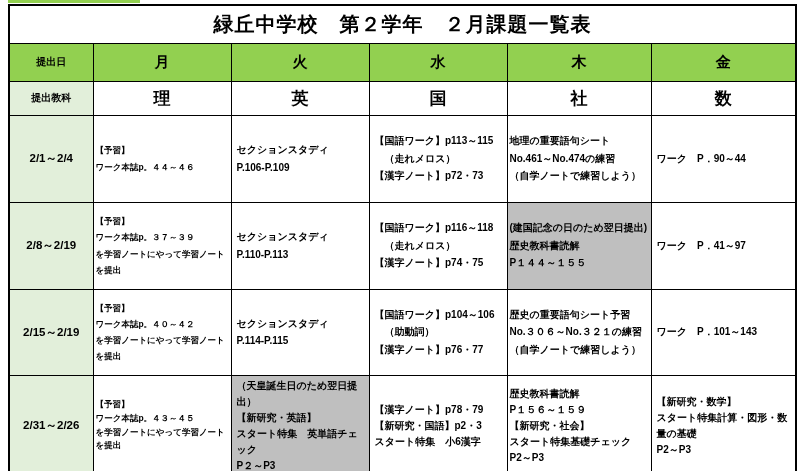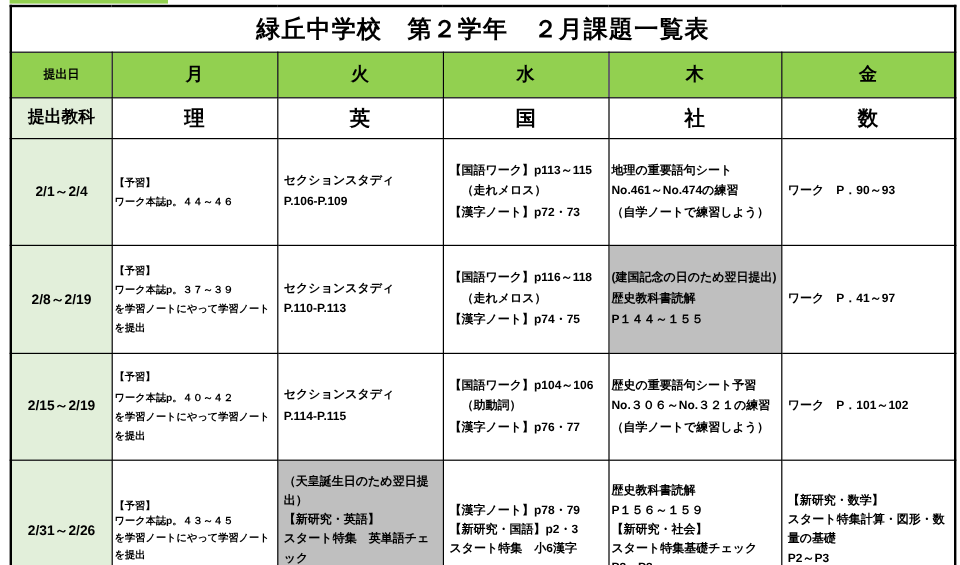--- a/index.html
+++ b/index.html
@@ -23,29 +23,29 @@
   tr.r-subjects{height:34px;}
   tr.r-data1{height:87px;}
   tr.r-data2{height:87px;}
   tr.r-data3{height:86px;}
   tr.r-data4{height:85px;}
   .title-cell{font-size:20px;text-align:center;letter-spacing:1px;}
   .head-green{background:var(--header-green,#92d050);text-align:center;}
   .label-head{font-size:10px;}
   .day-head{font-size:15px;}
   .light-green{background:var(--date-light-green,#e2efda);text-align:center;}
-  .subject-label{font-size:14px;}
+  .subject-label{font-size:10px;}
   .subject-head{font-size:17px;text-align:center;background:#fff;}
   .date-cell{font-size:11.5px;}
   .cell{
     font-size:10px;line-height:1.75;padding:2px 5px;
     white-space:pre-line;text-align:left;background:#fff;
   }
   .cell.mon{font-size:8.5px;padding:2px 2px;line-height:1.9;}
-  .cell.thu{padding:18px 2px;}
+  .cell.thu{padding:2px 2px;}
   .cell.sm{font-size:10px;line-height:1.8;}
   tr.r-data4 .cell{line-height:1.6;}
   .cell.gray{background:var(--holiday-gray,#bfbfbf);margin-left:40px;}
 </style>
 </head>
 <body>
 
 <div class="top-sliver"></div>
 
 <table class="sheet">
@@ -86,21 +86,21 @@
     <td class="cell mon">【予習】
 ワーク本誌p。４４～４６</td>
     <td class="cell">セクションスタディ
 P.106-P.109</td>
     <td class="cell">【国語ワーク】p113～115
 　（走れメロス）
 【漢字ノート】p72・73</td>
     <td class="cell thu">地理の重要語句シート
 No.461～No.474の練習
 （自学ノートで練習しよう）</td>
-    <td class="cell">ワーク　P．90～93</td>
+    <td class="cell">ワーク　P．90～44</td>
   </tr>
 
   <tr class="r-data2">
     <td class="light-green date-cell">2/8～2/19</td>
     <td class="cell mon">【予習】
 ワーク本誌p。３７～３９
 を学習ノートにやって学習ノート
 を提出</td>
     <td class="cell">セクションスタディ
 P.110-P.113</td>
@@ -120,21 +120,21 @@
 を学習ノートにやって学習ノート
 を提出</td>
     <td class="cell">セクションスタディ
 P.114-P.115</td>
     <td class="cell">【国語ワーク】p104～106
 　（助動詞）
 【漢字ノート】p76・77</td>
     <td class="cell thu">歴史の重要語句シート予習
 No.３０６～No.３２１の練習
 （自学ノートで練習しよう）</td>
-    <td class="cell">ワーク　P．101～102</td>
+    <td class="cell">ワーク　P．101～143</td>
   </tr>
 
   <tr class="r-data4">
     <td class="light-green date-cell">2/31～2/26</td>
     <td class="cell mon">【予習】
 ワーク本誌p。４３～４５
 を学習ノートにやって学習ノート
 を提出</td>
     <td class="cell sm gray">（天皇誕生日のため翌日提出）
 【新研究・英語】

